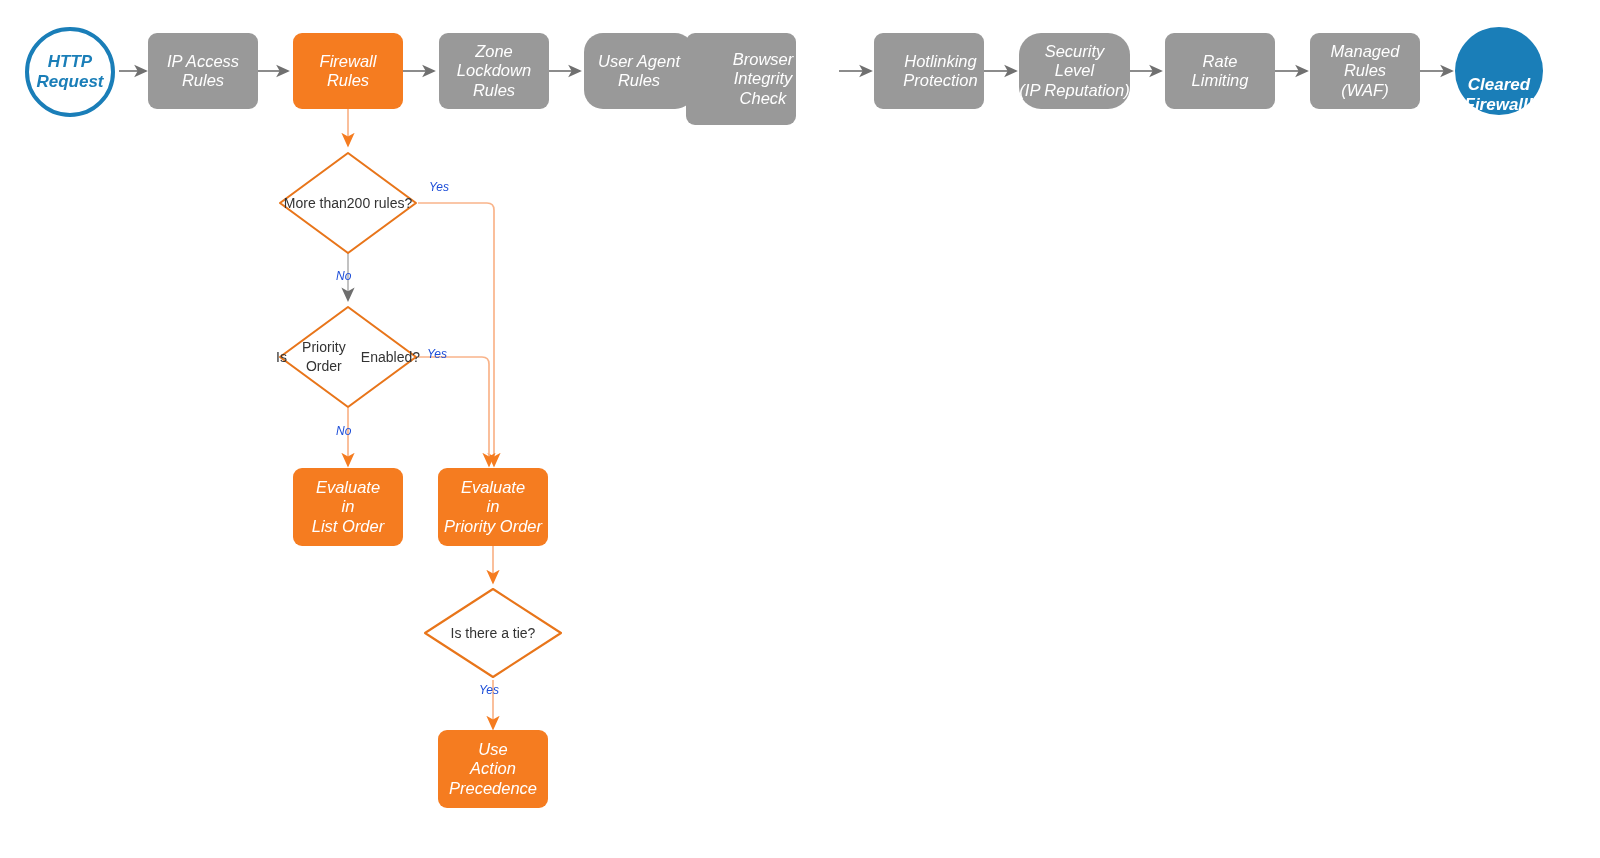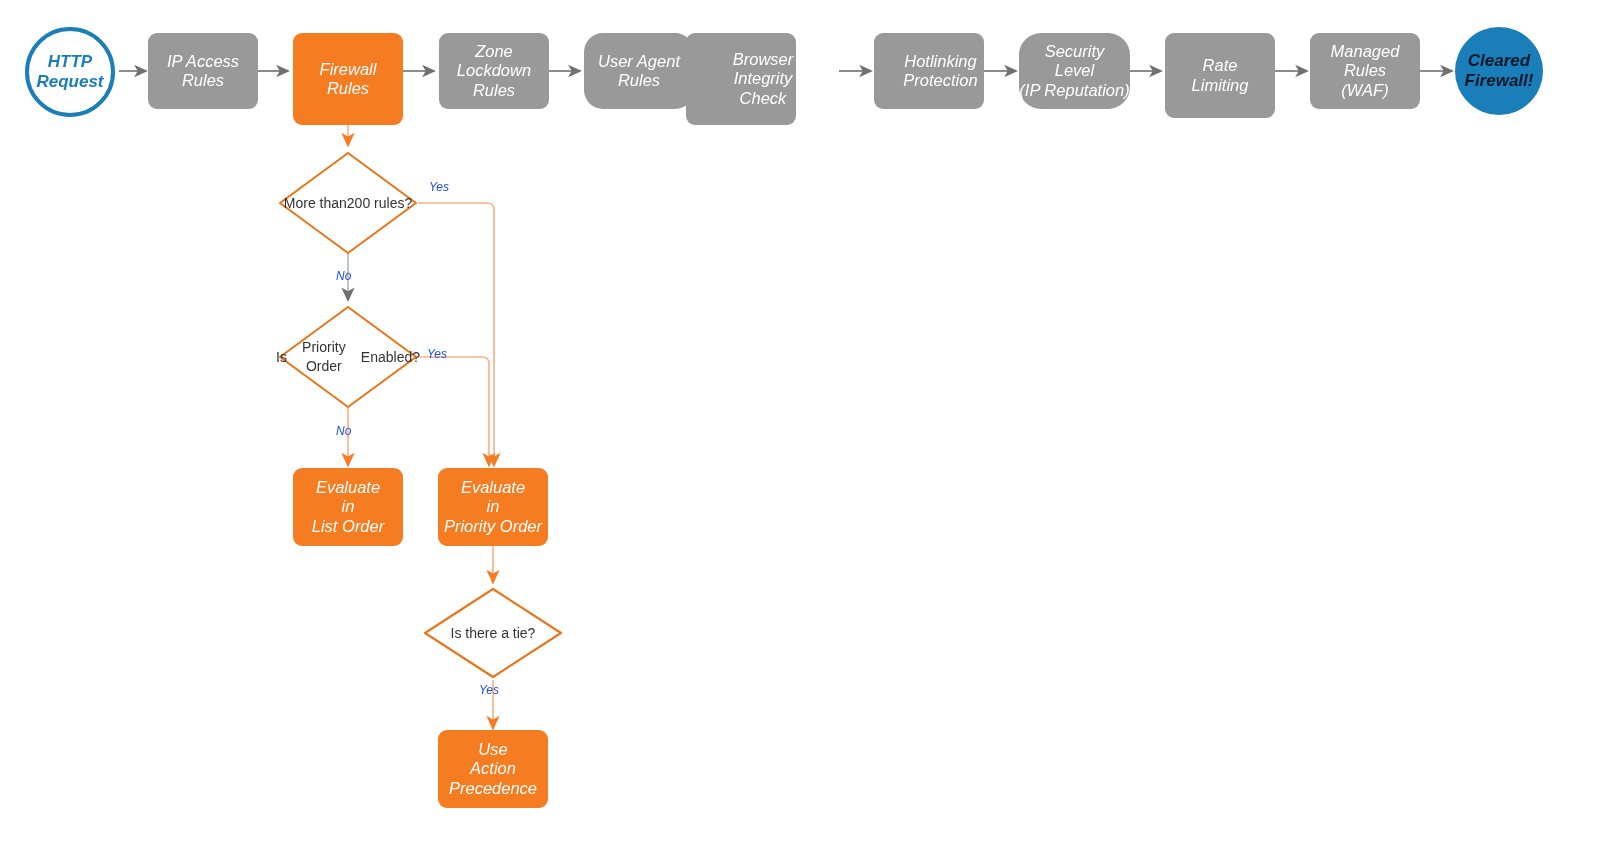--- a/index.html
+++ b/index.html
@@ -54,21 +54,22 @@
     font-size: 17px;
     line-height: 20px;
   }
   .terminator.start {
     background: #ffffff;
     border: 4px solid #1A7EB8;
     color: #1A7EB8;
   }
   .terminator.end {
     background: #1A7EB8;
-    color: #0f172a;
+    color: #ffffff;
+    align-items: flex-end;
   }
 
   
   .decision {
     position: absolute;
   }
   .decision svg {
     position: absolute;
     left: 0;
     top: 0;
@@ -151,21 +152,21 @@
       </span>
   </div>
 
   <div class="node proc gray" style="left:148px; top:33px; width:110px; height:76px;">
     <span class="lines">
         <div>IP Access</div>
         <div>Rules</div>
       </span>
   </div>
 
-  <div class="node proc orange" style="left:293px; top:33px; width:110px; height:92px;">
+  <div class="node proc orange" style="left:293px; top:33px; width:110px; height:76px;">
     <span class="lines">
         <div>Firewall</div>
         <div>Rules</div>
       </span>
   </div>
 
   <div class="node proc gray" style="left:439px; top:33px; width:110px; height:76px;">
     <span class="lines">
         <div>Zone</div>
         <div>Lockdown</div>
@@ -196,21 +197,21 @@
   </div>
 
   <div class="node proc gray" style="left:1019px; top:33px; width:111px; height:76px;border-radius:22px;">
     <span class="lines">
         <div>Security</div>
         <div>Level</div>
         <div>(IP Reputation)</div>
       </span>
   </div>
 
-  <div class="node proc gray" style="left:1165px; top:33px; width:110px; height:85px;">
+  <div class="node proc gray" style="left:1165px; top:33px; width:110px; height:76px;">
     <span class="lines">
         <div>Rate</div>
         <div>Limiting</div>
       </span>
   </div>
 
   <div class="node proc gray" style="left:1310px; top:33px; width:110px; height:76px;">
     <span class="lines">
         <div>Managed</div>
         <div>Rules</div>

